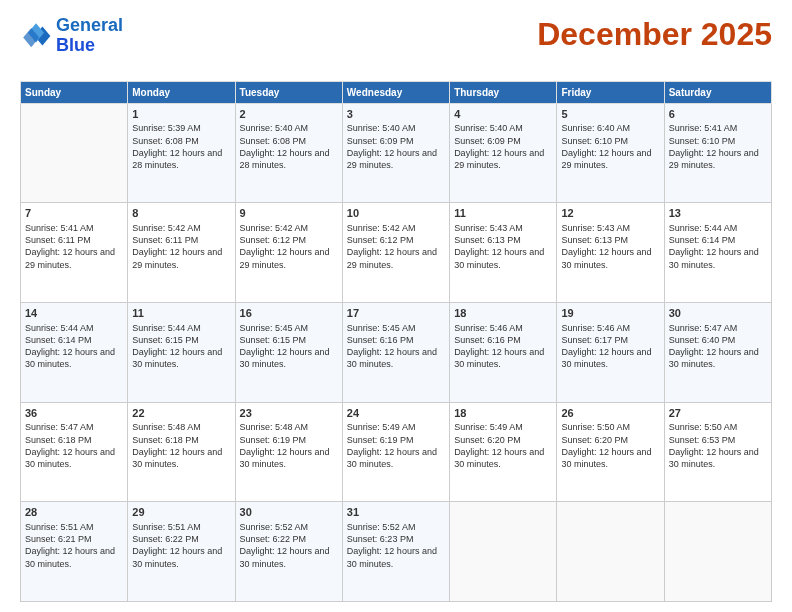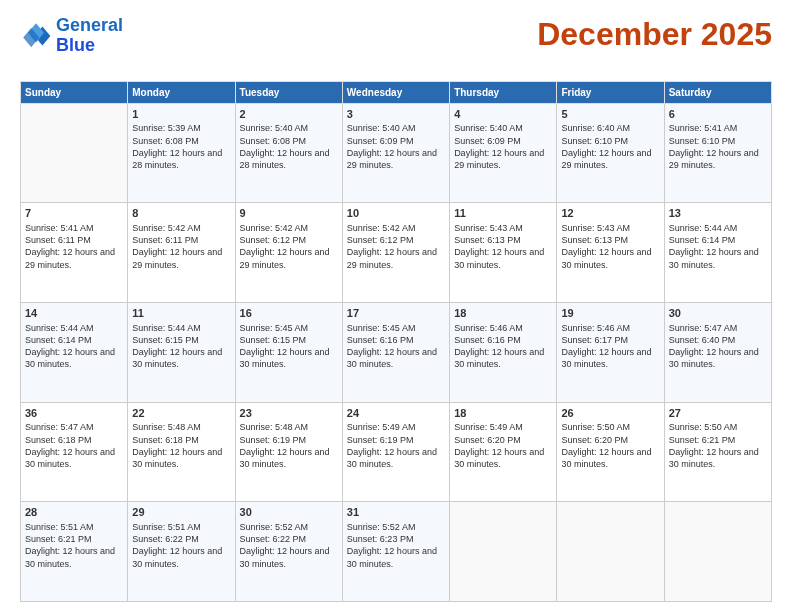--- a/index.html
+++ b/index.html
@@ -319,21 +319,21 @@
           <td>
             <span class="day-num">26</span>
             <div class="day-info">Sunrise: 5:50 AM
 Sunset: 6:20 PM
 Daylight: 12 hours
 and 30 minutes.</div>
           </td>
           <td>
             <span class="day-num">27</span>
             <div class="day-info">Sunrise: 5:50 AM
-Sunset: 6:21 PM
+Sunset: 6:53 PM
 Daylight: 12 hours
 and 30 minutes.</div>
           </td>
         </tr>
         <tr>
           <td>
             <span class="day-num">28</span>
             <div class="day-info">Sunrise: 5:51 AM
 Sunset: 6:21 PM
 Daylight: 12 hours

